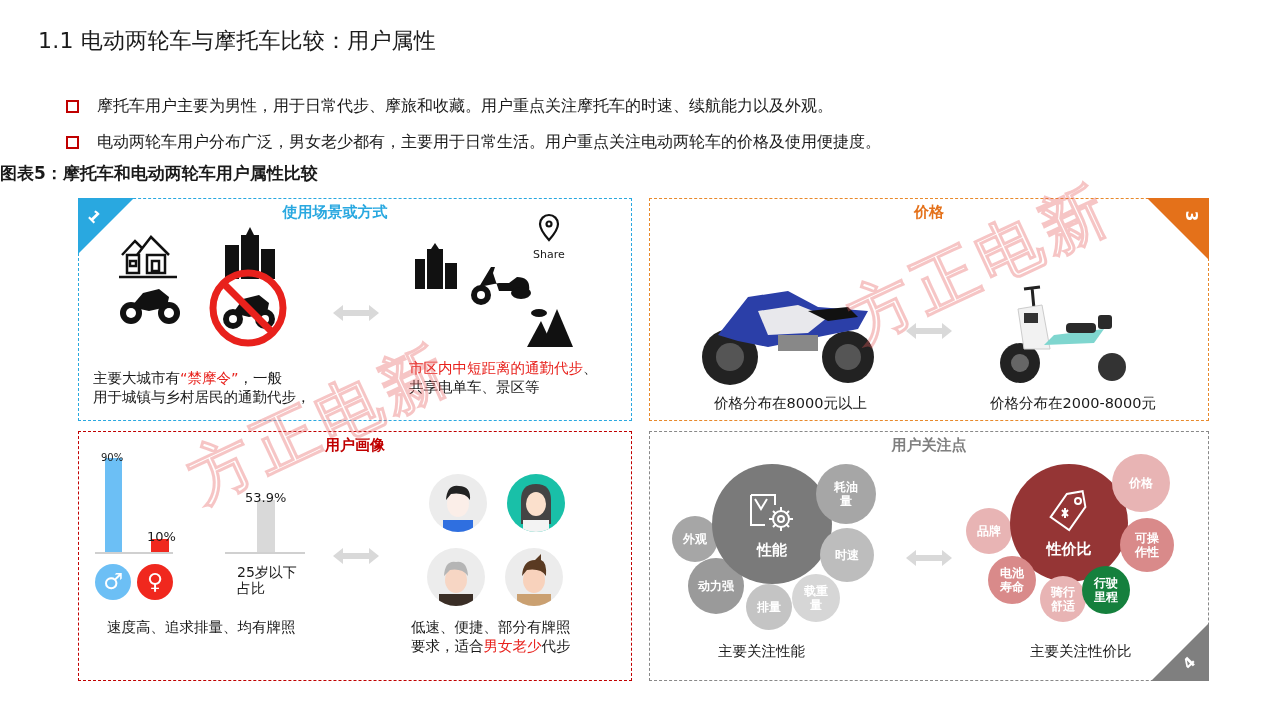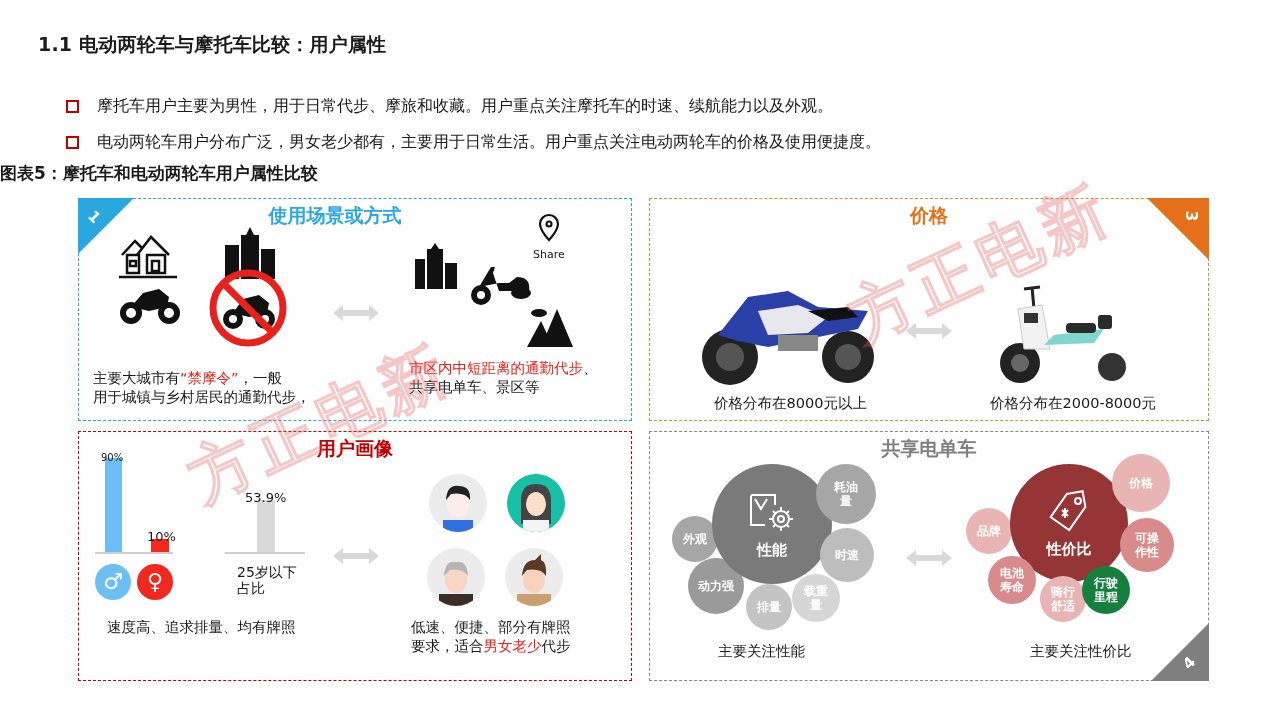--- a/index.html
+++ b/index.html
@@ -1,27 +1,27 @@
 <!DOCTYPE html>
 <html><head>
 <meta charset="utf-8">
 <style>
   html, body { margin:0; padding:0; }
   body { width:1279px; height:719px; background:#ffffff; position:relative; overflow:hidden;
          font-family:"DejaVu Sans","Liberation Sans",sans-serif; color:#1a1a1a; }
-  .title { position:absolute; left:38px; top:32px; font-size:19px; font-weight:bold; letter-spacing:0.2px; }
+  .title { position:absolute; left:38px; top:26px; font-size:22px; font-weight:normal; letter-spacing:0.2px; }
   .bullet { position:absolute; left:66px; font-size:16px; display:flex; align-items:center; }
   .bullet .sq { width:9px; height:9px; border:2.5px solid #c00000; margin-right:18px; }
   .fig-title { position:absolute; left:0; width:1279px; top:162px; text-align:left; font-size:17px; font-weight:bold; }
   .panel { position:absolute; box-sizing:border-box; }
   .p1 { left:78px; top:198px; width:554px; height:223px; border:1px dashed #29a8e0; }
   .p2 { left:649px; top:198px; width:560px; height:223px; border:1px dashed #e8892b; }
   .p3 { left:78px; top:431px; width:554px; height:250px; border:1px dashed #c00000; }
   .p4 { left:649px; top:431px; width:560px; height:250px; border:1px dashed #888888; }
-  .ptitle { position:absolute; left:0; width:100%; text-align:center; top:4px; font-size:19px; font-weight:bold; }
+  .ptitle { position:absolute; left:0; width:100%; text-align:center; top:4px; font-size:15px; font-weight:bold; }
   .corner { position:absolute; width:0; height:0; }
   .badge-num { position:absolute; color:#fff; font-weight:bold; font-size:15px; }
   .txt { position:absolute; font-size:14.5px; line-height:19px; }
   .red { color:#e8211c; }
   .arrow { position:absolute; width:46px; height:16px; }
   .bubble { position:absolute; border-radius:50%; display:flex; align-items:center; justify-content:center;
             color:#fff; font-weight:bold; font-size:12px; text-align:center; line-height:14px; }
   .avatar { position:absolute; width:58px; height:58px; border-radius:50%; overflow:hidden; }
   .watermark { position:absolute; color:rgba(232,80,80,0.18); font-size:64px; font-weight:bold;
                transform:rotate(-25deg); letter-spacing:6px; pointer-events:none; -webkit-text-stroke:1px rgba(230,90,90,0.35); color:transparent; }
@@ -215,21 +215,21 @@
   <div class="txt" style="left:28px;top:186px;">速度高、追求排量、均有牌照</div>
   <div class="txt" style="left:332px;top:186px;">
     <div>低速、便捷、部分有牌照</div>
     <div><span>要求，适合</span><span class="red">男女老少</span><span>代步</span></div>
   </div>
 </div>
 
 <div class="panel p4">
   <div class="corner" style="right:-1px;bottom:-1px;border-bottom:58px solid #7f7f7f;border-left:58px solid transparent;"></div>
   <div class="badge-num" style="right:14px;bottom:8px;transform:rotate(-45deg);">4</div>
-  <div class="ptitle" style="color:#7f7f7f;">共享电单车</div>
+  <div class="ptitle" style="color:#7f7f7f;">用户关注点</div>
 
   <div class="bubble" style="left:22px;top:84px;width:46px;height:46px;background:#a6a6a6;">外观</div>
   <div class="bubble" style="left:38px;top:126px;width:56px;height:56px;background:#9a9a9a;">动力强</div>
   <div class="bubble" style="left:62px;top:32px;width:120px;height:120px;background:#7a7a7a;flex-direction:column;font-size:15px;">
     <svg width="50" height="44" viewBox="0 0 50 44">
         <g fill="none" stroke="#fff" stroke-width="2">
           <path d="M4 4 L28 4 L28 14 M4 4 L4 34 L18 34"></path>
           <path d="M8 8 L14 18 L20 8"></path>
           <circle cx="34" cy="28" r="8"></circle>
           <circle cx="34" cy="28" r="3"></circle>

